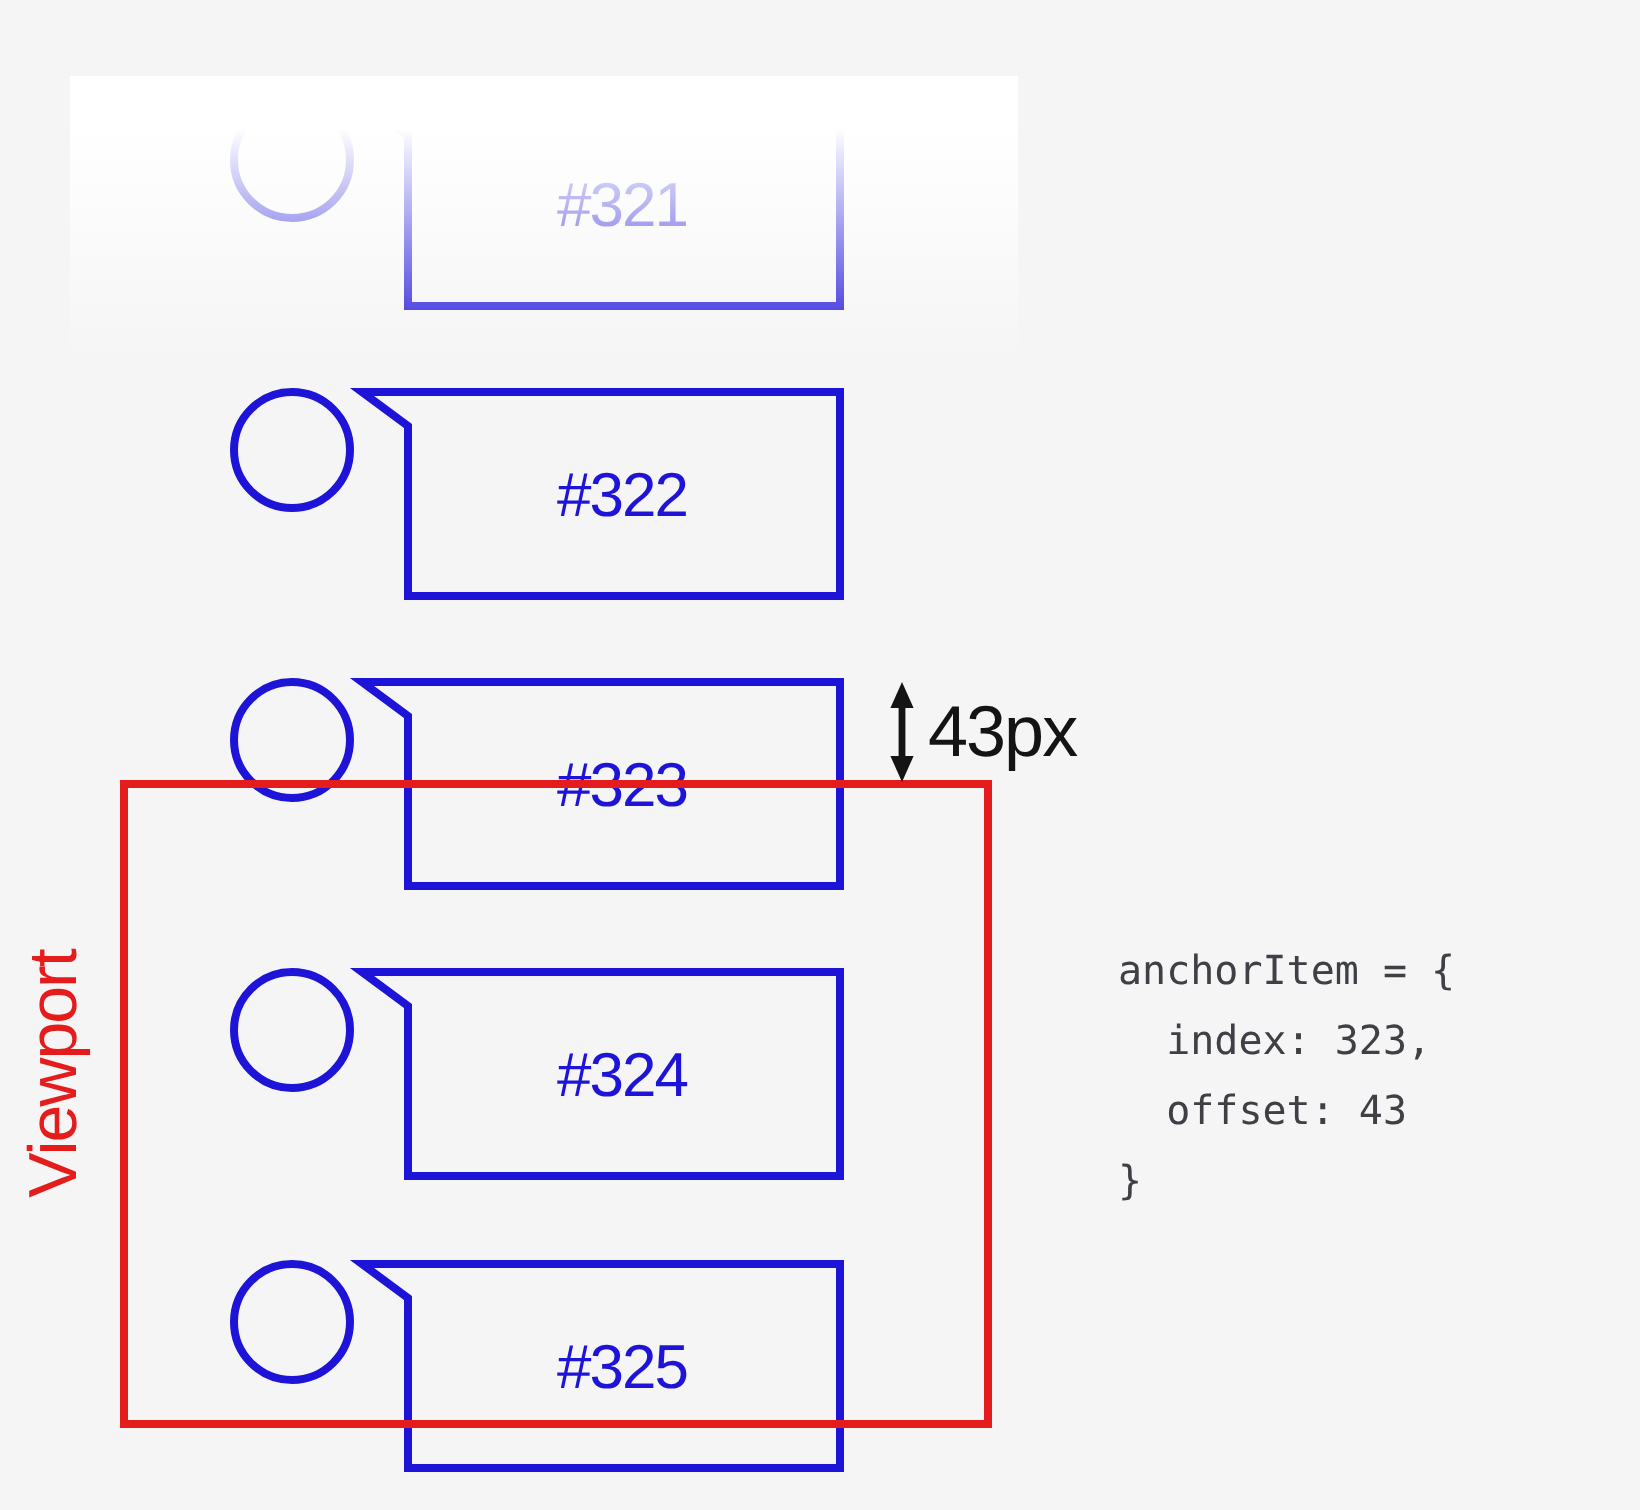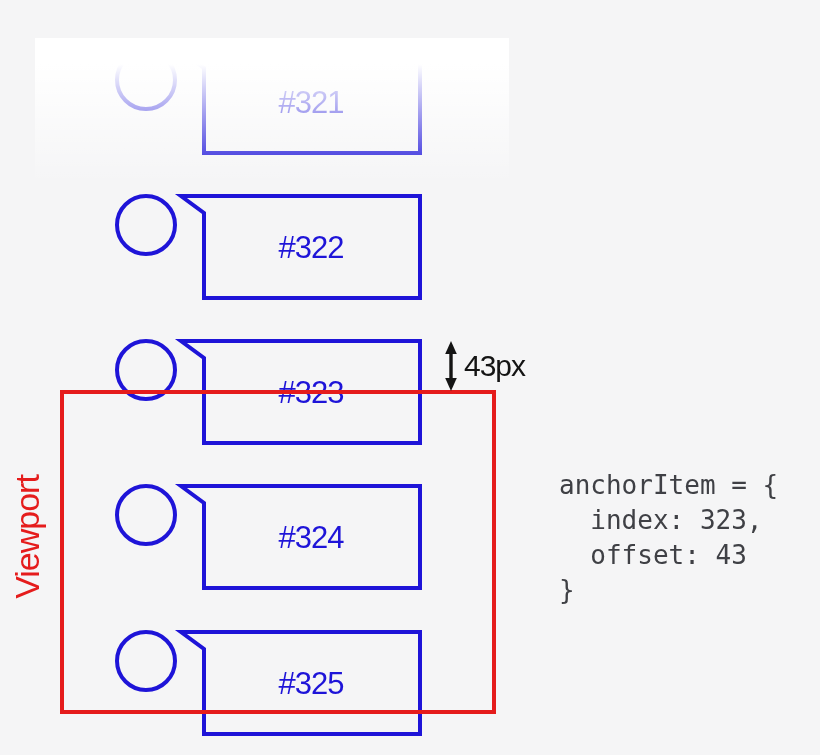--- a/index.html
+++ b/index.html
@@ -38,26 +38,26 @@
     line-height:40px;text-align:center;
     transform:rotate(-90deg);
     color:var(--c-viewport);
     font-size:34px;letter-spacing:-1px;
   }
   .offset-arrow{position:absolute;left:440px;top:340px;}
   .offset-arrow .shaft{stroke:var(--c-anno);stroke-width:3.4;}
   .offset-arrow .head{fill:var(--c-anno);}
   .offset-label{
     position:absolute;left:464px;top:349px;height:34px;line-height:34px;
-    color:var(--c-anno);font-size:30px;letter-spacing:-1px;text-align:right;
+    color:var(--c-anno);font-size:36px;letter-spacing:-1px;text-align:right;
   }
   .code{
     position:absolute;left:559px;top:468px;margin:0;
     font-family:"DejaVu Sans Mono", monospace;
-    font-size:26px;line-height:35px;color:var(--c-code);
+    font-size:20px;line-height:35px;color:var(--c-code);
     white-space:pre;
   }
 </style>
 </head>
 <body>
 
 <div class="stage">
 
   <svg class="layer" width="820" height="755" viewBox="0 0 820 755">
     <g class="item" transform="translate(0,49)">

